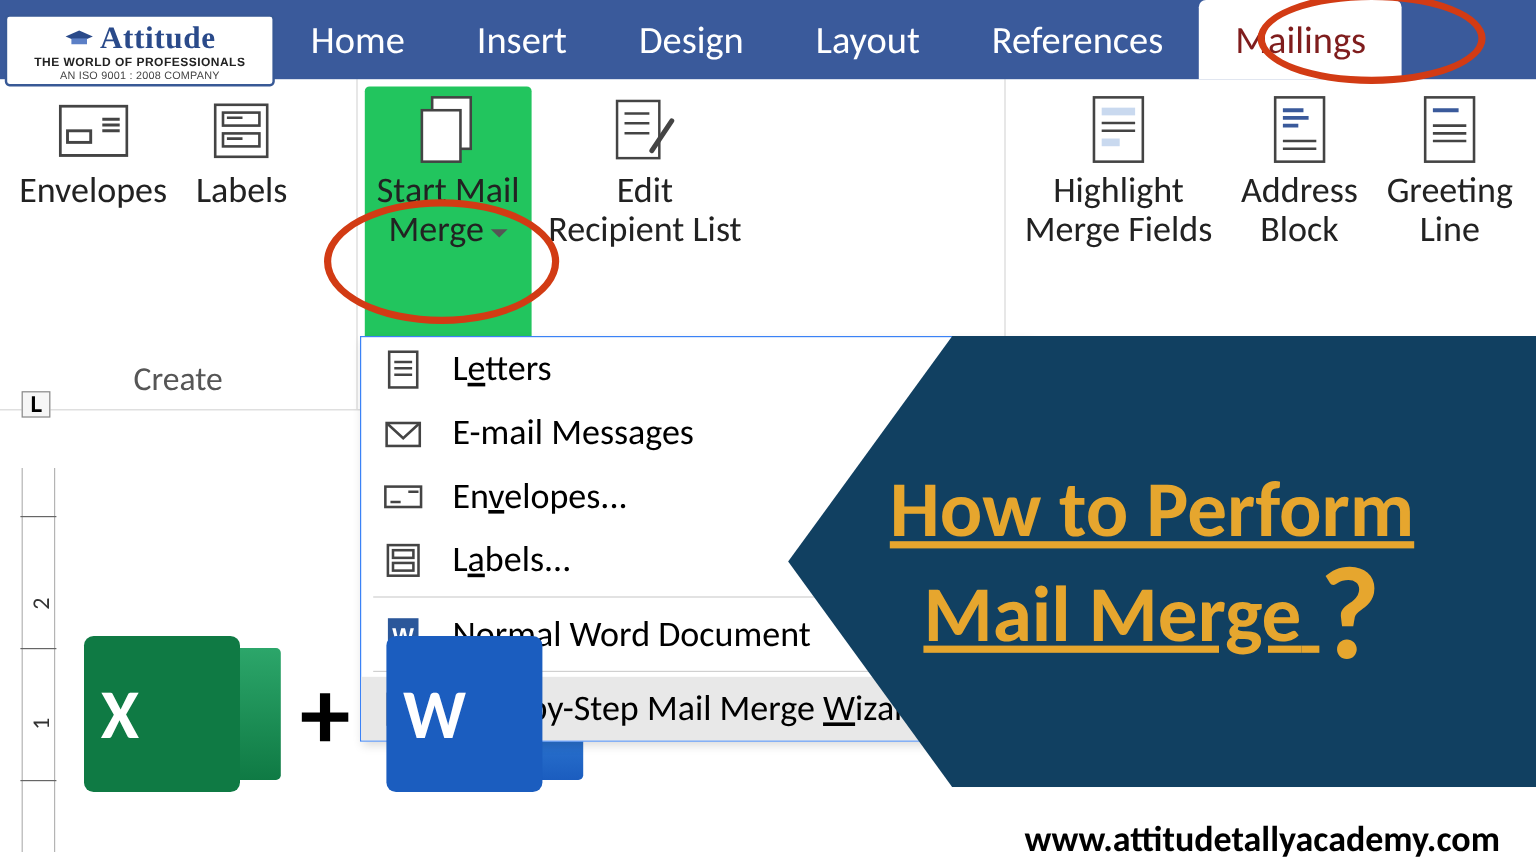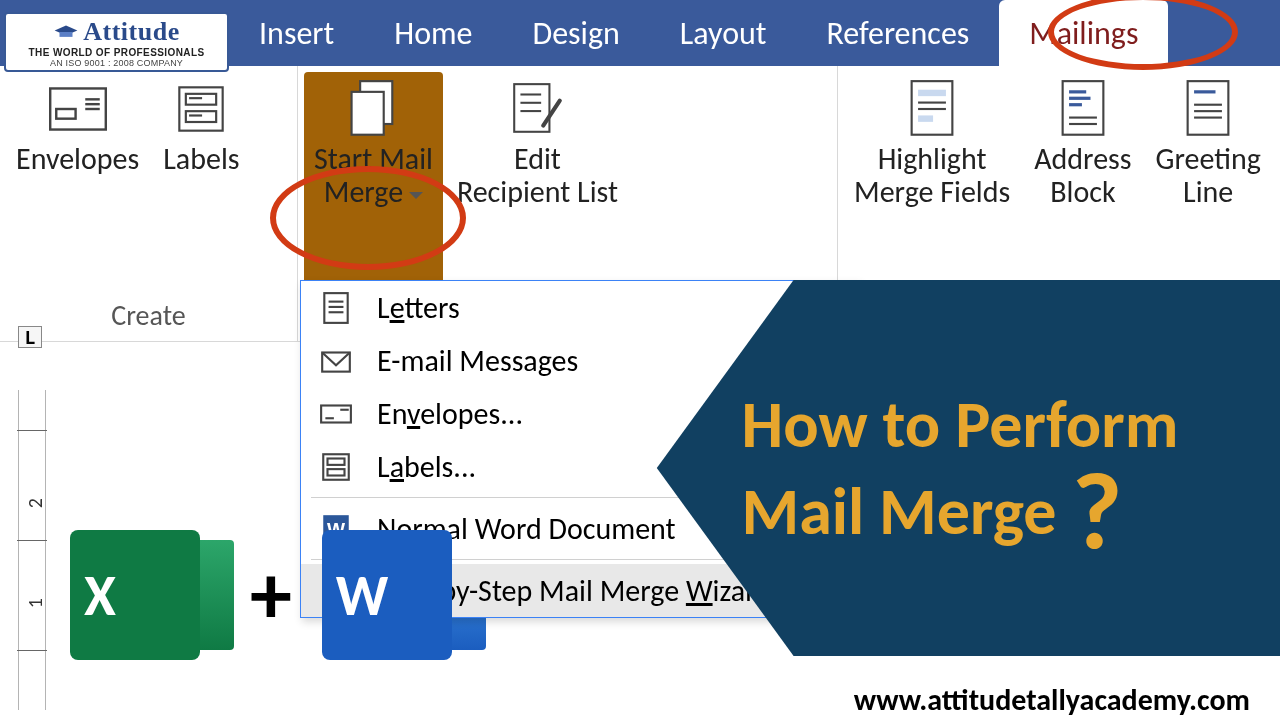--- a/index.html
+++ b/index.html
@@ -46,21 +46,21 @@
     display: flex; flex-direction: column; align-items: stretch;
     border-right: 1px solid #d8d8d8; padding: 6px 6px 0 6px;
   }
   .group-items { display: flex; gap: 4px; flex: 1; }
   .rbtn {
     display: flex; flex-direction: column; align-items: center; justify-content: flex-start;
     padding: 4px 10px 0 10px; border-radius: 4px; cursor: pointer; text-align: center;
     line-height: 1.1; white-space: nowrap;
   }
   .rbtn .ico { width: 62px; height: 66px; display: flex; align-items: center; justify-content: center; }
-  .rbtn.active { background: #a16207; }
+  .rbtn.active { background: #22c55e; }
   .group-label {
     text-align: center; font-size: 28px; color: #565656; padding: 6px 0 8px 0;
   }
   .drop-caret::after {
     content: ""; display: inline-block; margin-left: 6px;
     border: 7px solid transparent; border-top-color: #555; transform: translateY(4px);
   }
 
   
   .menu {
@@ -92,22 +92,22 @@
     position: absolute; left: 4px; font-size: 20px; color: #333;
     writing-mode: vertical-rl; transform: rotate(180deg);
   }
 
   
   .banner {
     position: absolute; top: 280px; right: 0; height: 376px; width: 760px;
     background: #114061;
     clip-path: polygon(18% 50%, 36% 0, 100% 0, 100% 100%, 36% 100%);
     display: flex; align-items: center; justify-content: center;
-    color: #e6a62e; font-weight: 800; font-size: 66px; 
-    line-height: 1.18; padding-left: 120px;
+    color: #e6a62e; font-weight: 800; font-size: 66px; text-align: center;
+    line-height: 1.18; padding-left: 120px; text-decoration: underline;
   }
   .banner .q { font-size: 110px; line-height: .6; display: inline-block; transform: translateY(14px);}
 
   
   .url {
     position: absolute; right: 30px; bottom: 2px;
     font-size: 30px; font-weight: 800; color: #000;
   }
 
   
@@ -143,22 +143,22 @@
       <svg class="cap-icon" viewBox="0 0 32 20">
         <polygon points="16,2 30,8 16,14 2,8" fill="#2a4a8a"></polygon>
         <rect x="8" y="10" width="16" height="6" fill="#5b7fc6"></rect>
       </svg>
       <span class="logo-title">Attitude</span>
     </div>
     <span class="logo-sub">THE WORLD OF PROFESSIONALS</span>
     <span class="logo-iso">AN ISO 9001 : 2008 COMPANY</span>
   </div>
 
+  <div class="tab">Home</div>
   <div class="tab">Insert</div>
-  <div class="tab">Home</div>
   <div class="tab">Design</div>
   <div class="tab">Layout</div>
   <div class="tab">References</div>
   <div class="tab active">Mailings</div>
 </div>
 <div class="circle-highlight" style="left:1048px; top:-6px; width:190px; height:76px;"></div>
 
 <div class="ribbon">
 
   <div class="group" style="width:298px;">

